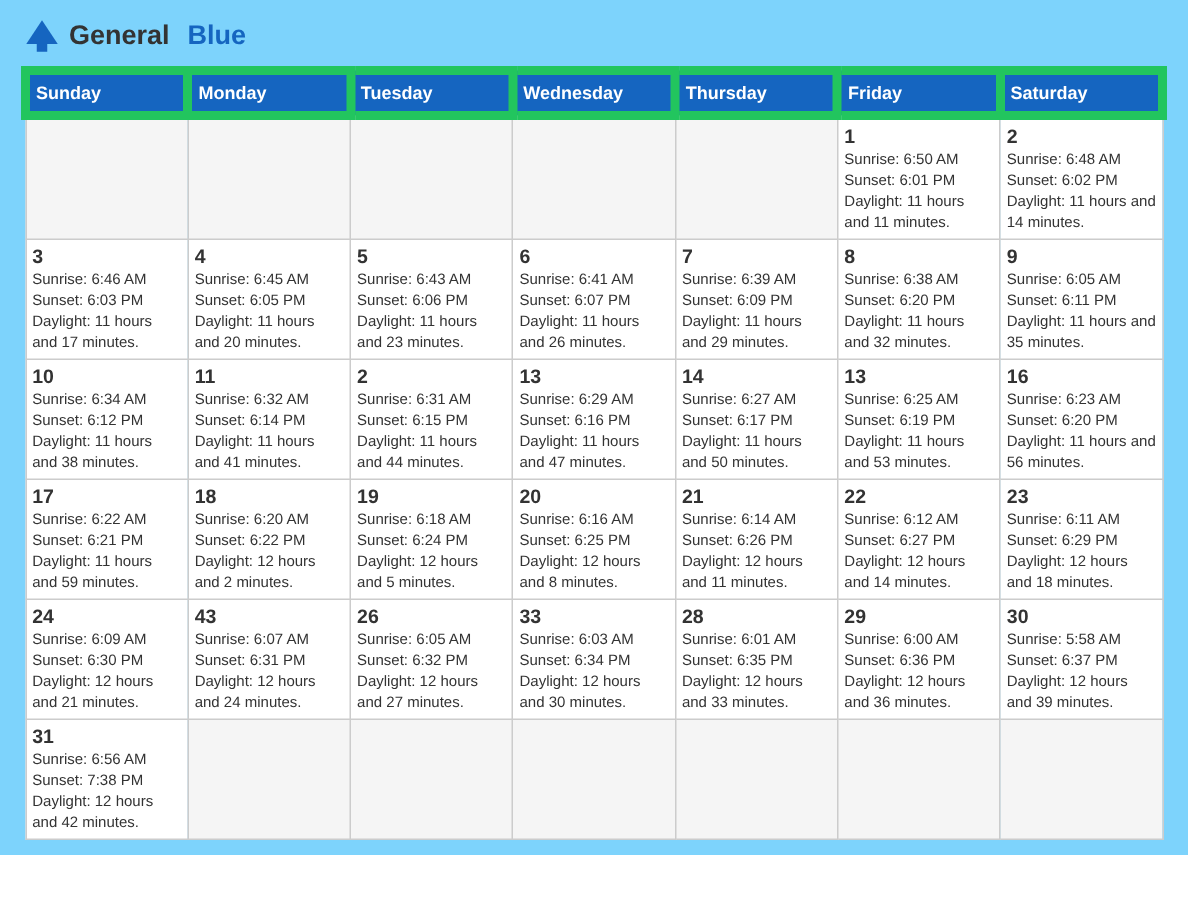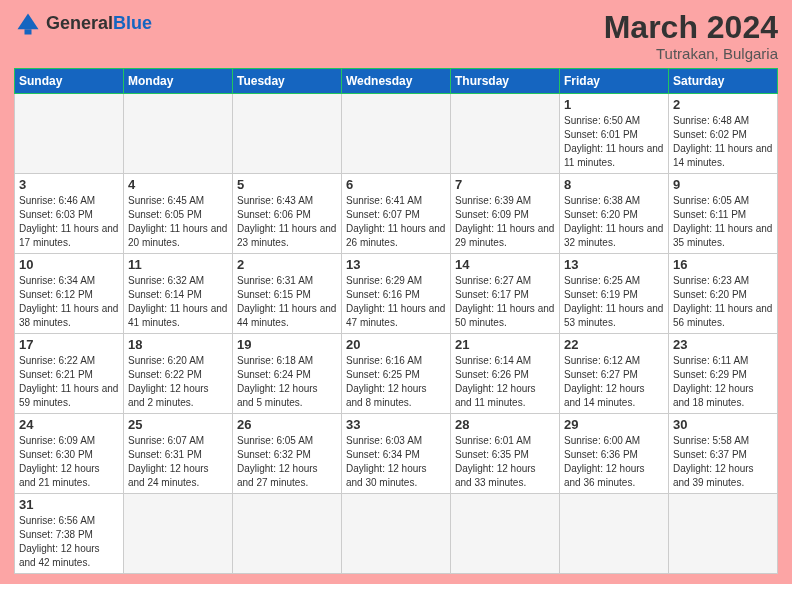--- a/index.html
+++ b/index.html
@@ -5,21 +5,21 @@
     * { box-sizing: border-box; margin: 0; padding: 0; }
     body {
       font-family: Arial, sans-serif;
       background: #fff;
       width: 792px;
       min-height: 612px;
       overflow: hidden;
     }
     .page {
       width: 792px;
-      background: #fca5a5;
+      background: #7dd3fc;
       padding: 10px 14px 10px 14px;
     }
     .header-row {
       display: flex;
       justify-content: space-between;
       align-items: flex-start;
       margin-bottom: 6px;
     }
     .logo {
       display: flex;
@@ -33,20 +33,21 @@
     }
     .logo-general {
       font-size: 18px;
       font-weight: bold;
       color: #333;
     }
     .logo-blue {
       font-size: 18px;
       font-weight: bold;
       color: #1565c0;
+      padding-left: 12px;
     }
     .logo-icon {
       width: 28px;
       height: 28px;
     }
     .title-section {
       text-align: right;
     }
     .month-year {
       font-size: 32px;
@@ -63,21 +64,21 @@
       border-collapse: collapse;
       table-layout: fixed;
     }
     thead th {
       background: #1565c0;
       color: #fff;
       font-size: 12px;
       font-weight: bold;
       padding: 5px 4px;
       text-align: left;
-      border: 1px solid #22c55e;
+      border: 6px solid #22c55e;
     }
     tbody td {
       border: 1px solid #ccc;
       vertical-align: top;
       padding: 3px 4px;
       font-size: 10px;
       color: #333;
       height: 72px;
       background: #fff;
     }
@@ -110,24 +111,20 @@
         <polygon points="16,4 28,22 4,22" fill="#1565c0"></polygon>
         <rect x="12" y="22" width="8" height="6" fill="#1565c0"></rect>
       </svg>
       <div class="logo-text">
         <span style="display:flex; gap:0;">
           <span class="logo-general">General</span>
             <span class="logo-blue">Blue</span>
         </span>
       </div>
     </div>
-    <div class="title-section">
-      <div class="month-year">March 2024</div>
-      <div class="location">Tutrakan, Bulgaria</div>
-    </div>
   </div>
 
   <table>
     <thead>
       <tr>
       <th>Sunday</th>
           <th>Monday</th>
           <th>Tuesday</th>
           <th>Wednesday</th>
           <th>Thursday</th>
@@ -312,21 +309,21 @@
         </tr>
         <tr>
           <td>
             <span class="day-num">24</span>
             <div class="day-info">Sunrise: 6:09 AM
 Sunset: 6:30 PM
 Daylight: 12 hours
 and 21 minutes.</div>
           </td>
           <td>
-            <span class="day-num">25</span>
+            <span class="day-num">43</span>
             <div class="day-info">Sunrise: 6:07 AM
 Sunset: 6:31 PM
 Daylight: 12 hours
 and 24 minutes.</div>
           </td>
           <td>
             <span class="day-num">26</span>
             <div class="day-info">Sunrise: 6:05 AM
 Sunset: 6:32 PM
 Daylight: 12 hours

